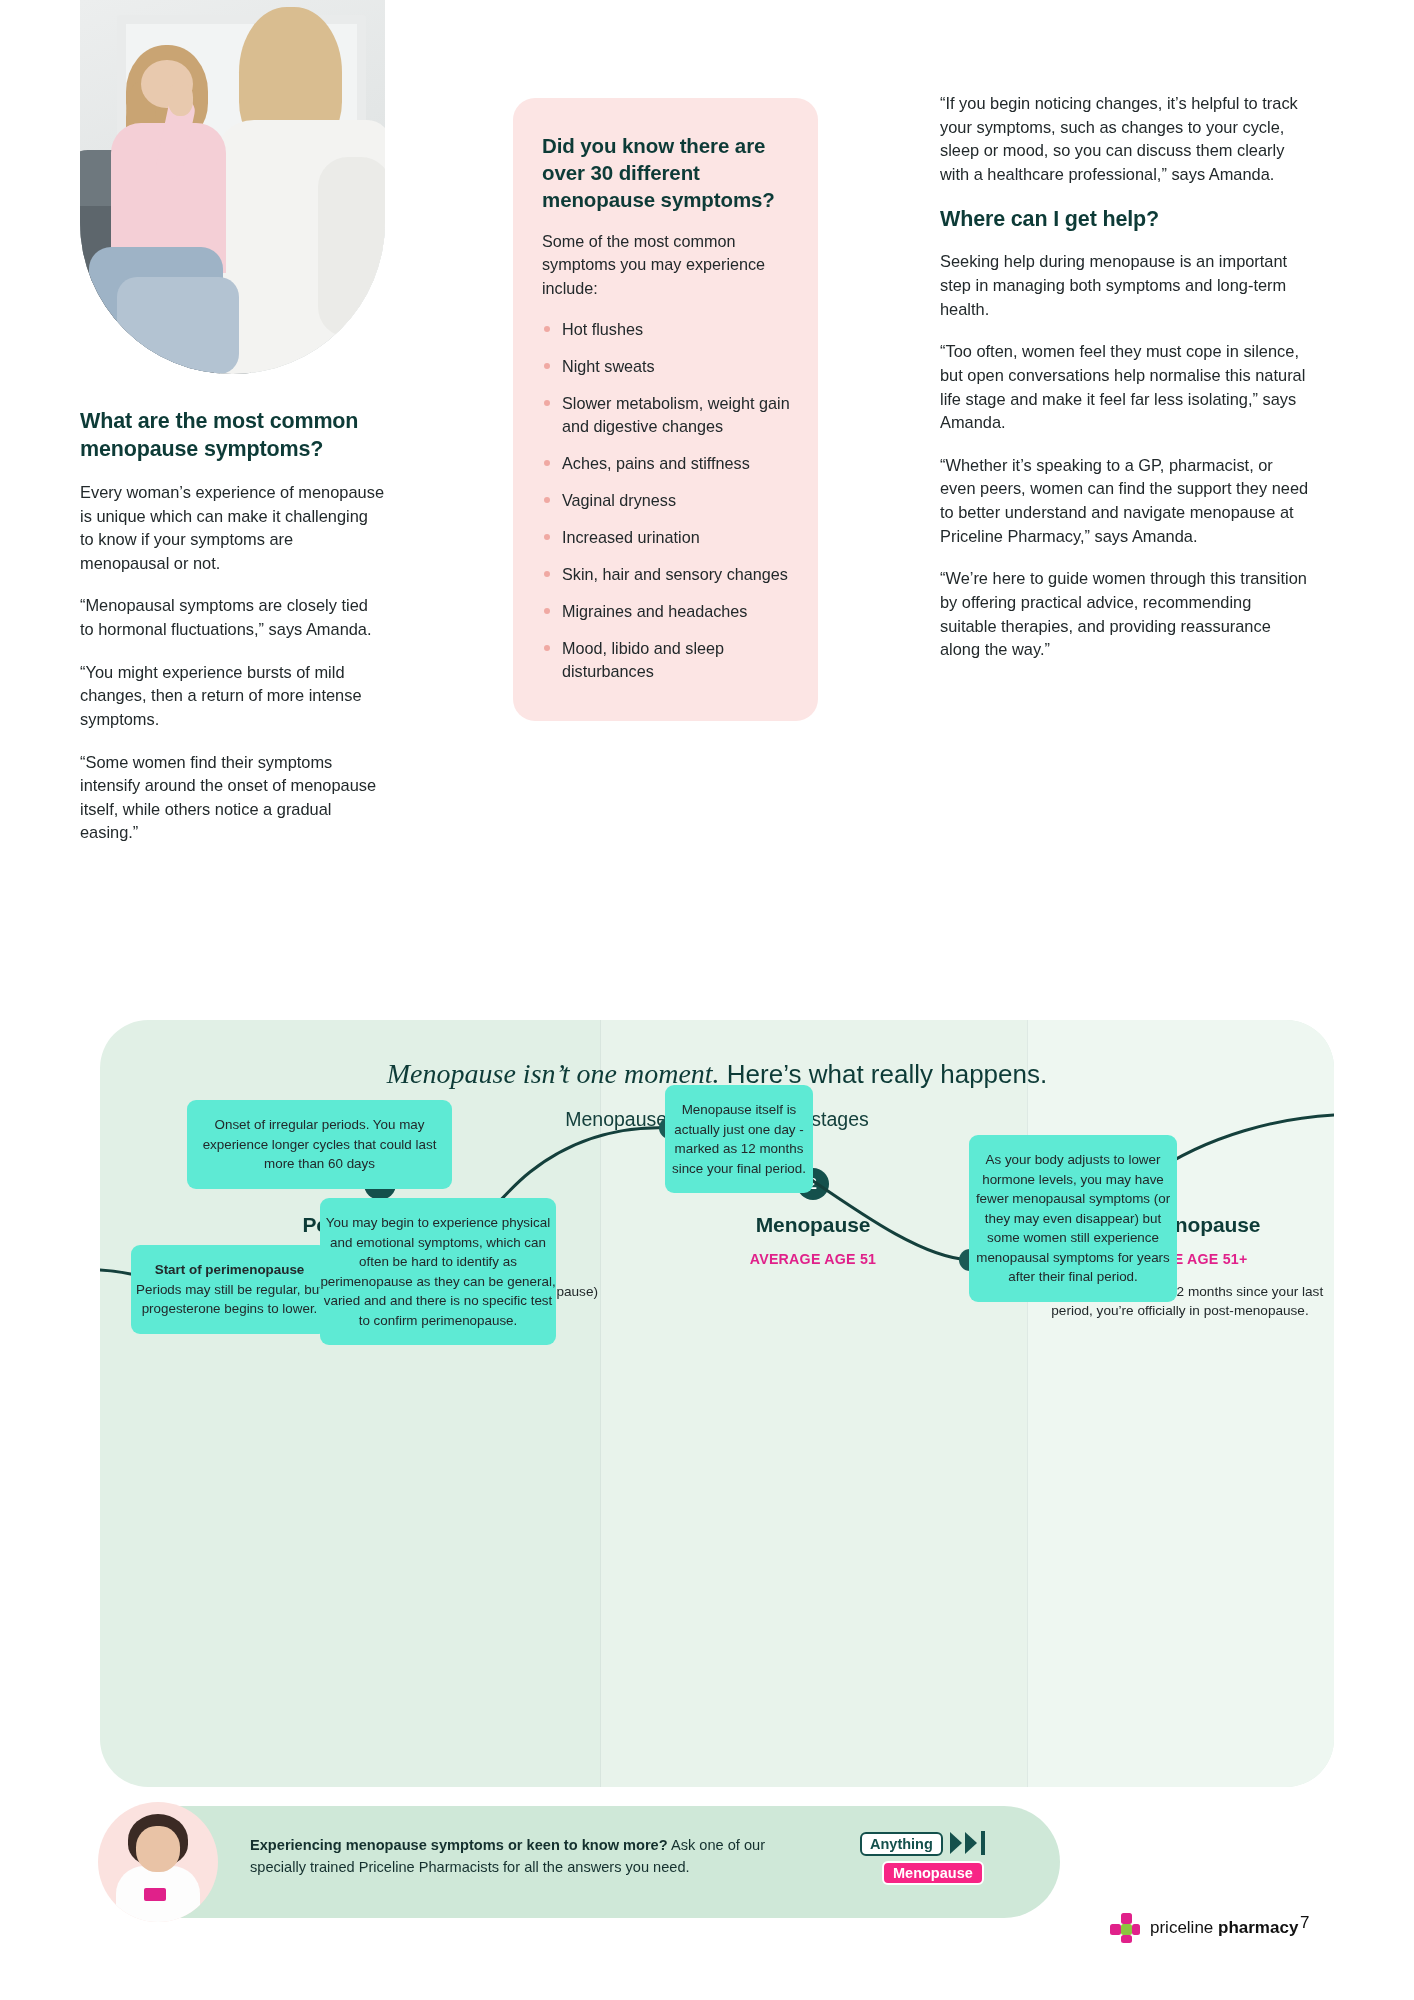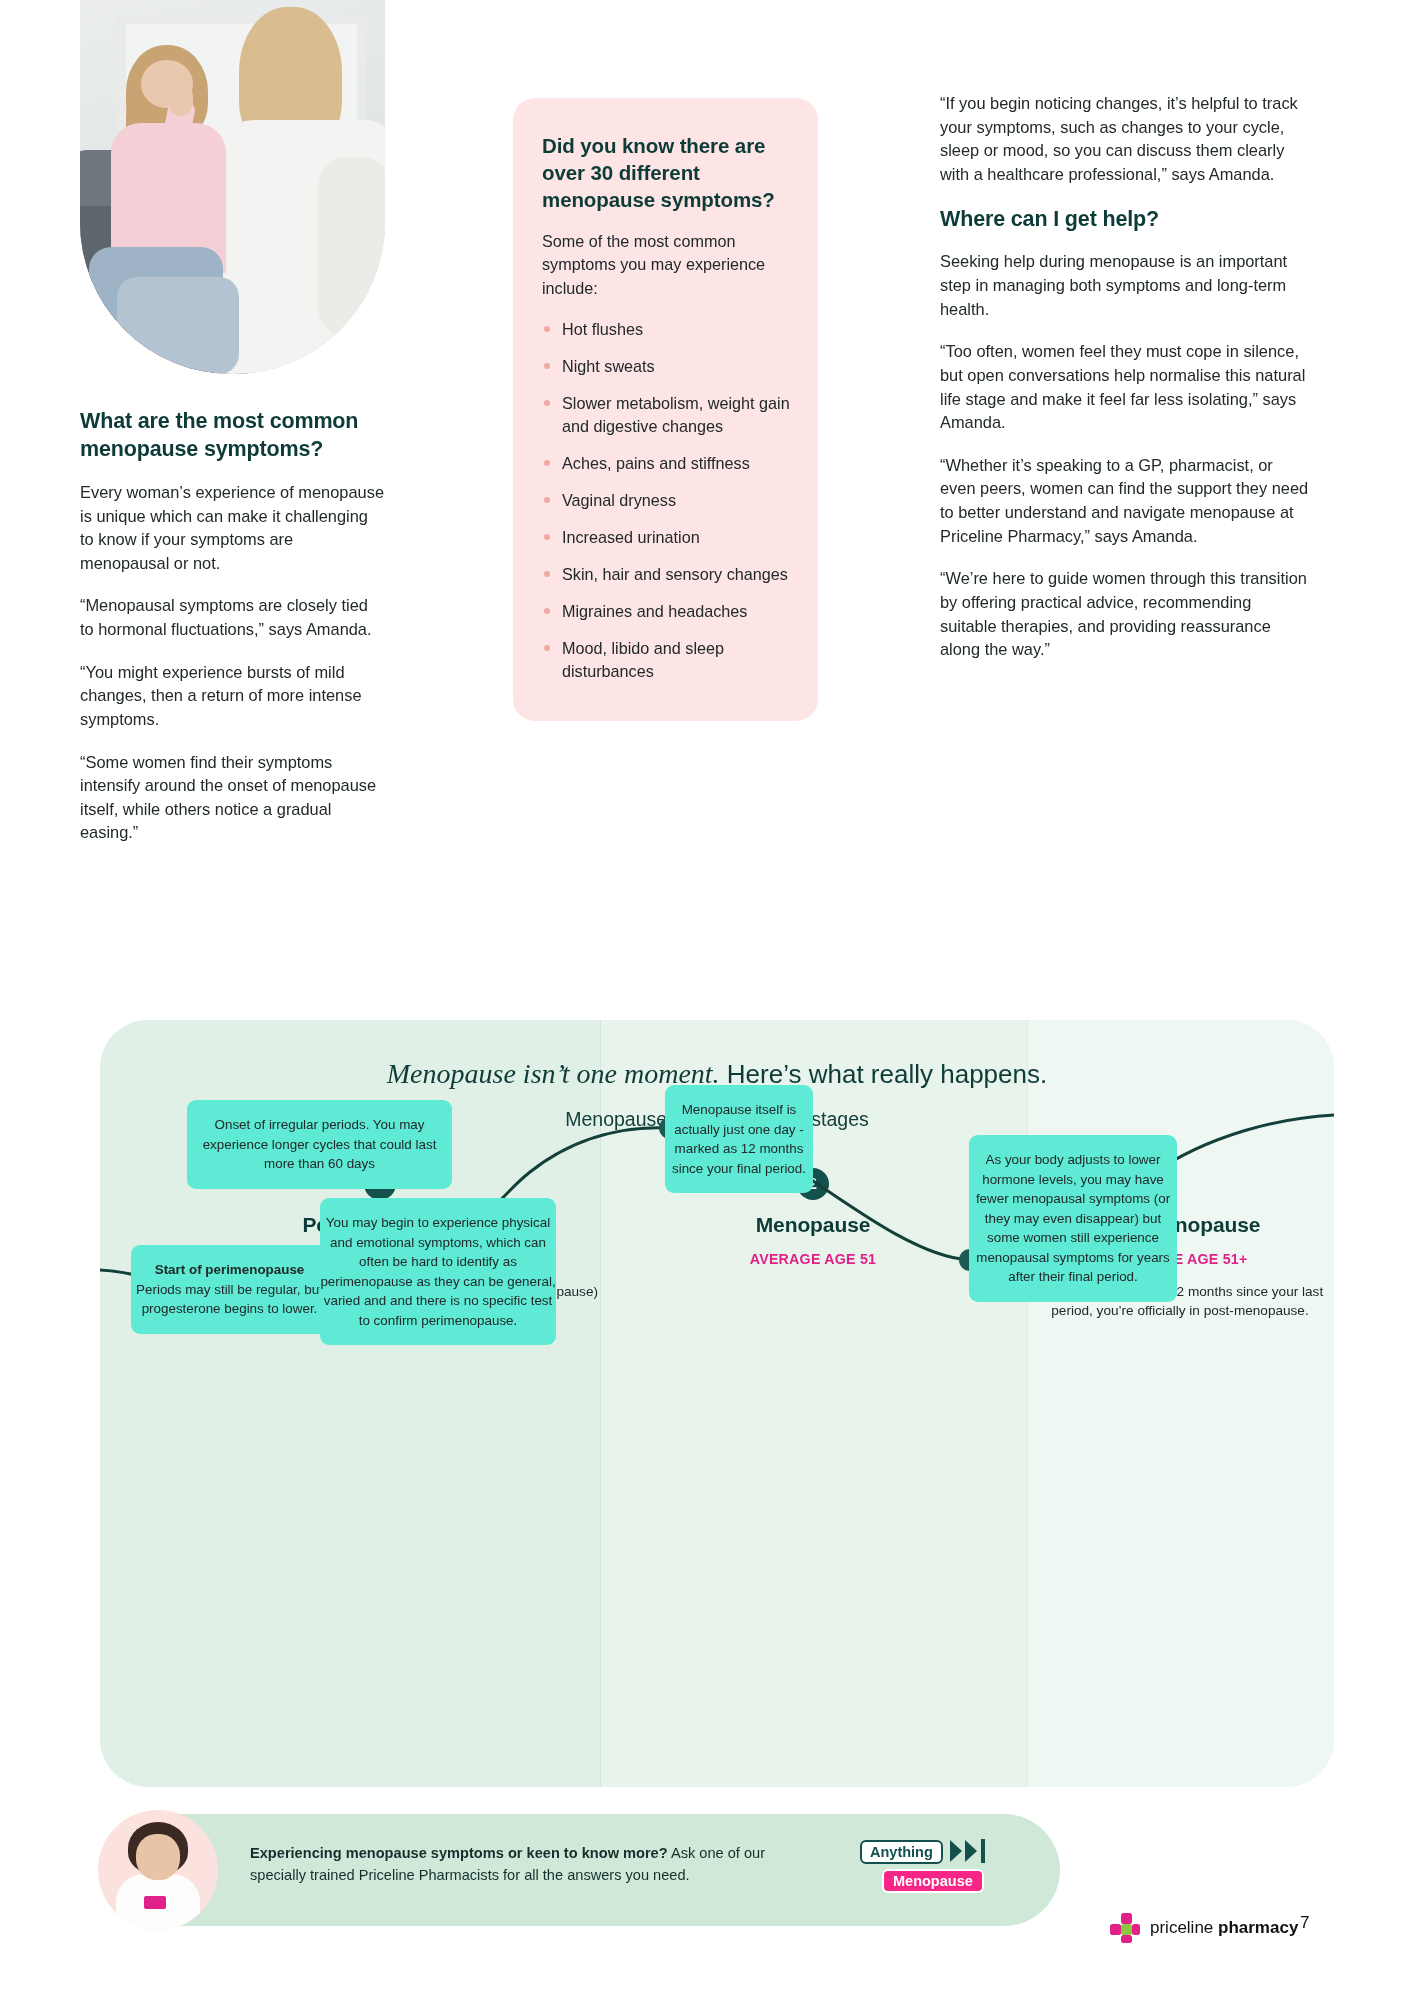--- a/index.html
+++ b/index.html
@@ -109,21 +109,21 @@
   .b2{left:131px;top:1245px;width:197px;}
   .b3{left:320px;top:1198px;width:236px;}
   .b4{left:665px;top:1085px;width:148px;}
   .b5{left:969px;top:1135px;width:208px;}
 
   .curvewrap{position:absolute;left:0;top:0;width:1234px;height:767px;pointer-events:none;}
 
   
   .cta{
     position:absolute;left:100px;top:1806px;width:960px;height:112px;
-    background:#cfe8d8;border-radius:56px;margin-top:8px;
+    background:#cfe8d8;border-radius:56px;
   }
   .cta-avatar{
     position:absolute;left:-2px;top:-4px;width:120px;height:120px;border-radius:50%;
     background:#fbe2df;overflow:hidden;
   }
   .cta-avatar .ah{position:absolute;left:30px;top:12px;width:60px;height:52px;background:#3b2a24;border-radius:50% 50% 42% 42%;}
   .cta-avatar .af{position:absolute;left:38px;top:24px;width:44px;height:46px;background:#e9c3a6;border-radius:46%;}
   .cta-avatar .ab{position:absolute;left:18px;top:64px;width:84px;height:62px;background:#fdfdfd;border-radius:28px 28px 0 0;}
   .cta-avatar .alogo{position:absolute;left:46px;top:86px;width:22px;height:13px;background:#e0218a;border-radius:2px;}
   .cta-text{

